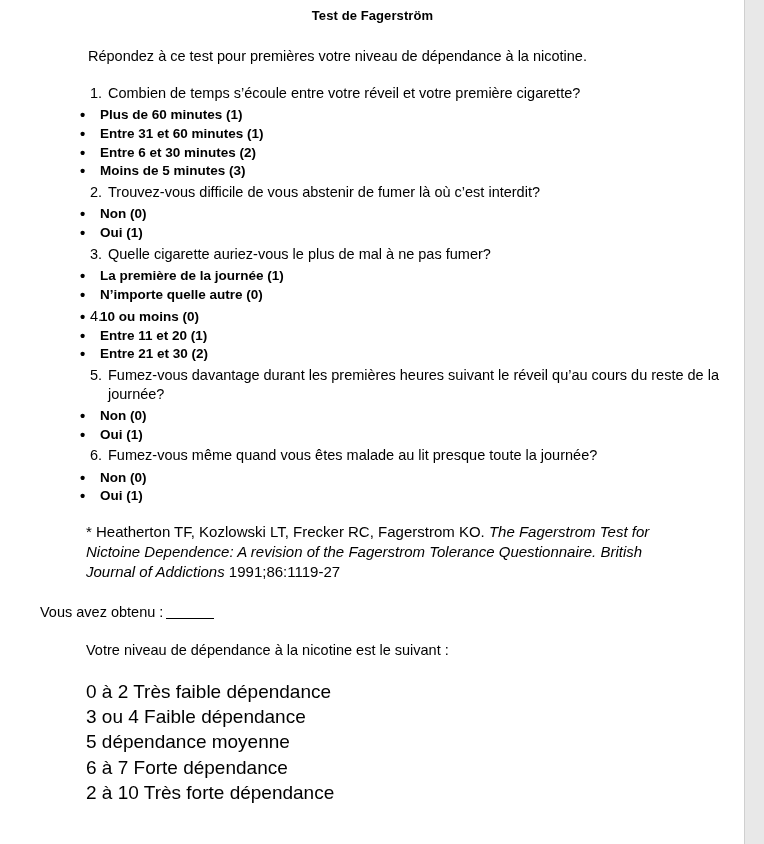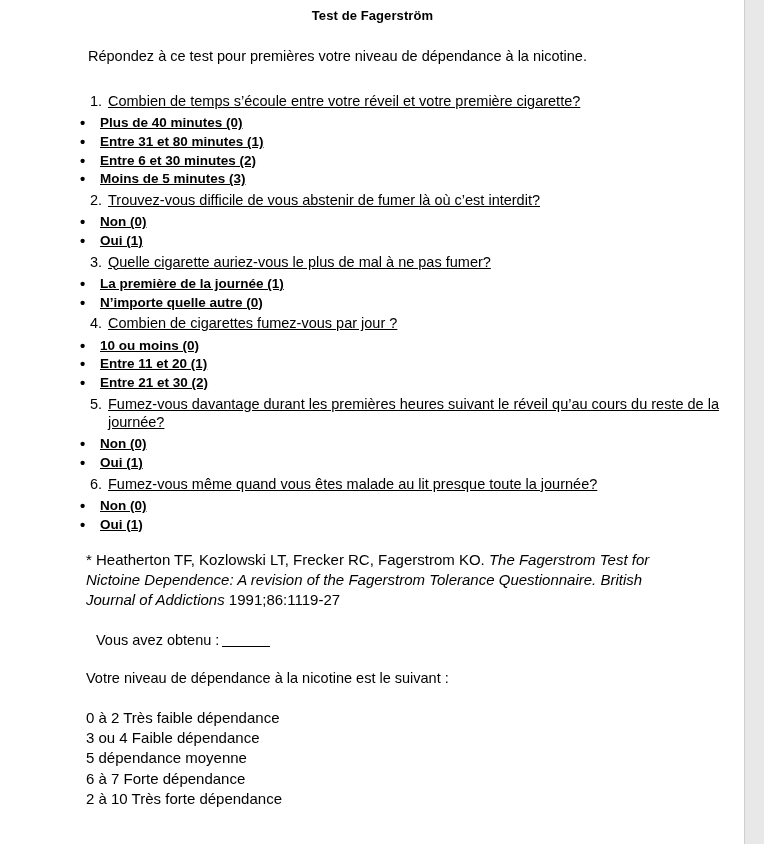--- a/index.html
+++ b/index.html
@@ -36,25 +36,24 @@
     font-weight: bold;
     font-size: 13px;
     padding-top: 8px;
     letter-spacing: 0.1px;
   }
   .intro {
     margin: 25px 0 0 88px;
     font-size: 14.5px;
   }
   ol.questions {
-    margin: 28px 0 0 0;
+    margin: 20px 0 0 0;
     padding: 0 10px 0 106px;
     list-style: decimal;
     font-size: 14.5px;
-    text-decoration: underline;
   }
   ol.questions > li {
     margin-bottom: 2px;
   }
   ol.questions > li::marker {
     font-size: 14.5px;
   }
   .q-text {
     font-size: 14.5px;
     line-height: 1.27;
@@ -91,59 +90,59 @@
   .reference {
     margin: 16px 0 0 86px;
     width: 570px;
     font-size: 15px;
     line-height: 1.33;
   }
   .reference .ital {
     font-style: italic;
   }
   .score-line {
-    margin: 22px 0 0 96px;
+    margin: 22px 0 0 40px;
     font-size: 14.5px;
   }
   .score-blank {
     display: inline-block;
     width: 48px;
     border-bottom: 1.4px solid #000;
     vertical-align: -2px;
     margin-left: 3px;
   }
   .level-intro {
     margin: 22px 0 0 86px;
     font-size: 14.5px;
   }
   .levels {
     margin: 22px 0 0 86px;
-    font-size: 15px;
+    font-size: 19px;
     line-height: 1.28;
   }
   .levels div {
     margin-bottom: 1px;
   }
 </style>
 </head>
 <body>
 
 <div class="page">
 
   <div class="doc-title">Test de Fagerström</div>
 
   <div class="intro">Répondez à ce test pour premières votre niveau de dépendance à la nicotine.</div>
 
   <ol class="questions">
 
     <li class="q-block">
       <span class="q-text">Combien de temps s’écoule entre votre réveil et votre première cigarette?</span>
       <ul class="answers">
-        <li>Plus de 40 minutes (0)</li>
-        <li>Entre 31 et 80 minutes (1)</li>
+        <li>Plus de 60 minutes (1)</li>
+        <li>Entre 31 et 60 minutes (1)</li>
         <li>Entre 6 et 30 minutes (2)</li>
         <li>Moins de 5 minutes (3)</li>
       </ul>
     </li>
 
     <li class="q-block">
       <span class="q-text">Trouvez-vous difficile de vous abstenir de fumer là où c’est interdit?</span>
       <ul class="answers">
         <li>Non (0)</li>
         <li>Oui (1)</li>
@@ -152,21 +151,20 @@
 
     <li class="q-block">
       <span class="q-text"> Quelle cigarette auriez-vous le plus de mal à ne pas fumer?</span>
       <ul class="answers">
         <li>La première de la journée (1)</li>
         <li>N’importe quelle autre (0)</li>
       </ul>
     </li>
 
     <li class="q-block">
-      <span class="q-text">Combien de cigarettes fumez-vous par jour ?</span>
       <ul class="answers">
         <li>10 ou moins (0)</li>
         <li>Entre 11 et 20 (1)</li>
         <li>Entre 21 et 30 (2)</li>
       </ul>
     </li>
 
     <li class="q-block">
       <span class="q-text">Fumez-vous davantage durant les premières heures suivant le réveil qu’au cours du reste de la journée?</span>
       <ul class="answers">

